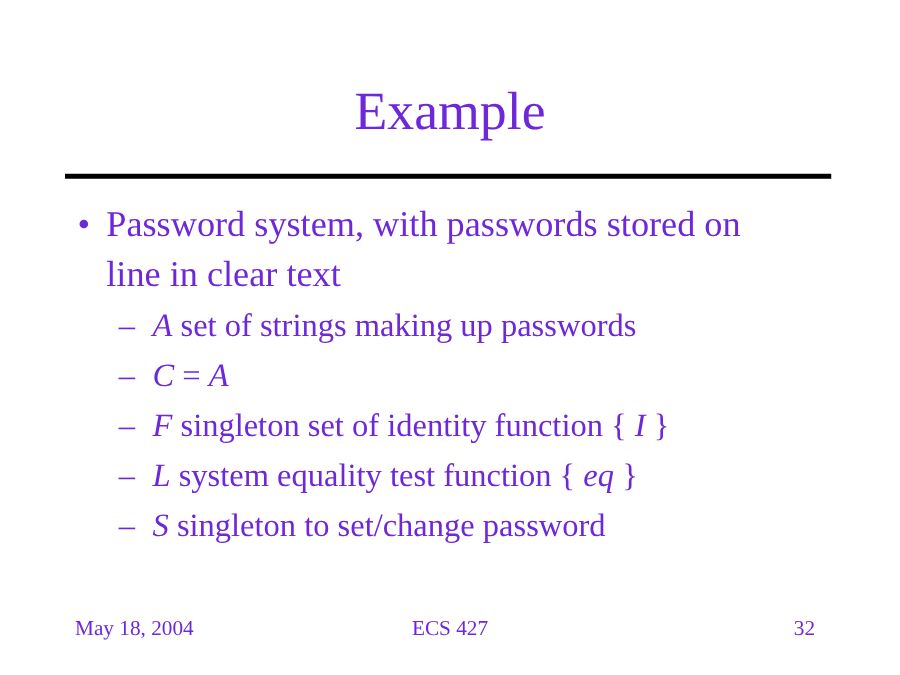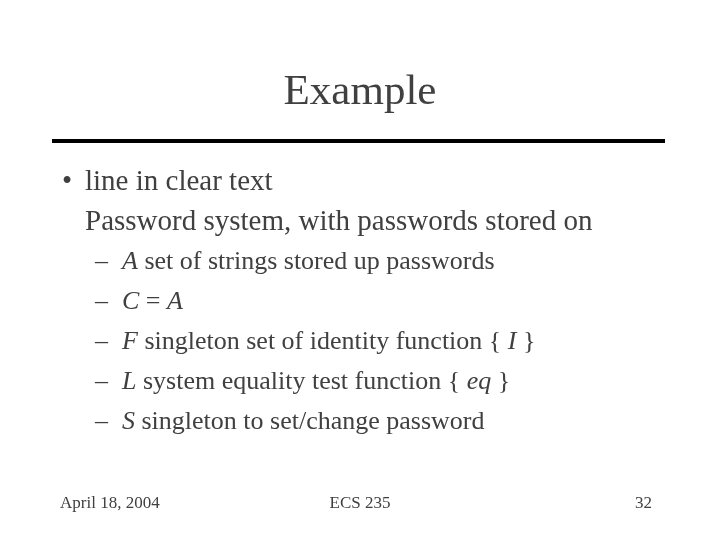--- a/index.html
+++ b/index.html
@@ -5,21 +5,21 @@
   html, body {
     margin: 0;
     padding: 0;
     background: #888;
   }
   .slide {
     position: relative;
     width: 720px;
     height: 540px;
     background: #ffffff;
-    color: #404040;
+    color: #6d28d9;
     font-family: "Liberation Serif", serif;
     overflow: hidden;
   }
   .title {
     position: absolute;
     top: 65px;
     left: 0;
     width: 720px;
     text-align: center;
     font-size: 43px;
@@ -102,38 +102,38 @@
 
 <div class="slide">
 
   <div class="title">Example</div>
 
   <div class="rule"></div>
 
   <div class="bullet-block">
     <span class="marker">•</span>
     <div class="btext">
+      <div>Password system, with passwords stored on</div>
       <div>line in clear text</div>
-      <div>Password system, with passwords stored on</div>
     </div>
   </div>
 
   <div class="subs">
 
-    <div class="sub"><span class="marker">–</span><span class="it">A</span><span> set of strings stored up passwords</span></div>
+    <div class="sub"><span class="marker">–</span><span class="it">A</span><span> set of strings making up passwords</span></div>
 
     <div class="sub"><span class="marker">–</span><span class="it">C</span><span> = </span><span class="it">A</span></div>
 
     <div class="sub"><span class="marker">–</span><span class="it">F</span><span> singleton set of identity function { </span><span class="it">I</span><span> }</span></div>
 
     <div class="sub"><span class="marker">–</span><span class="it">L</span><span> system equality test function { </span><span class="it">eq</span><span> }</span></div>
 
     <div class="sub"><span class="marker">–</span><span class="it">S</span><span> singleton to set/change password</span></div>
 
   </div>
 
   <div class="footer">
-    <span class="f-left">April 18, 2004</span>
-    <span class="f-center">ECS 235</span>
+    <span class="f-left">May 18, 2004</span>
+    <span class="f-center">ECS 427</span>
     <span class="f-right">32</span>
   </div>
 
 </div>
 
 </body></html>

